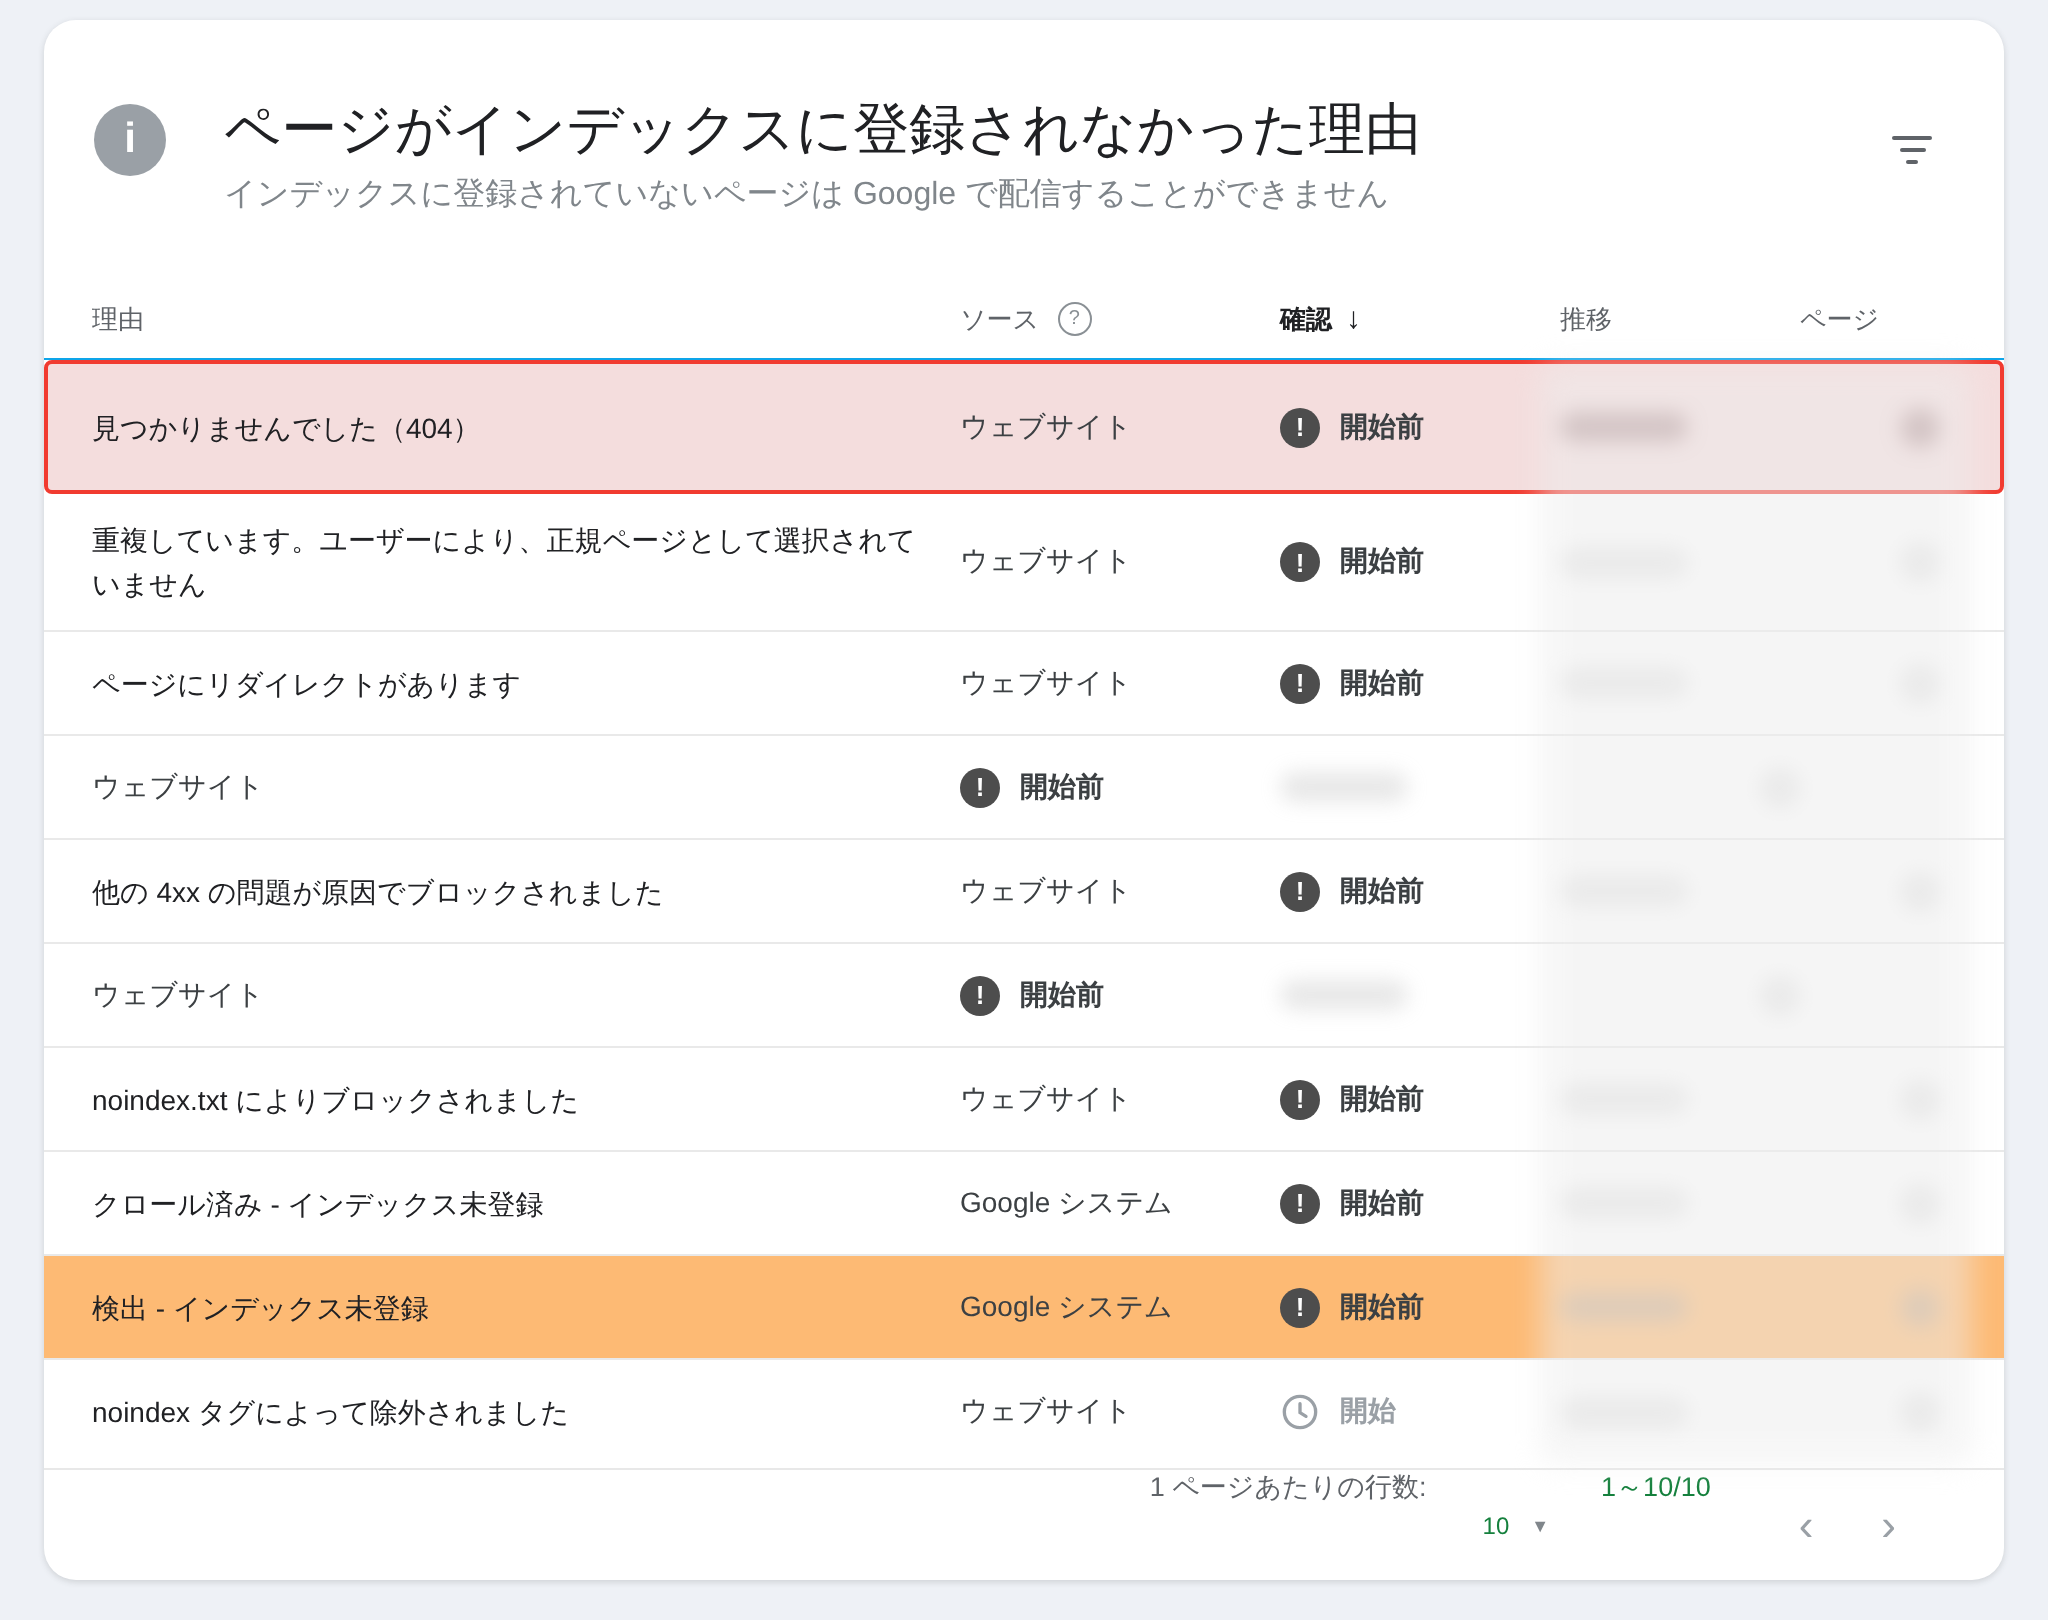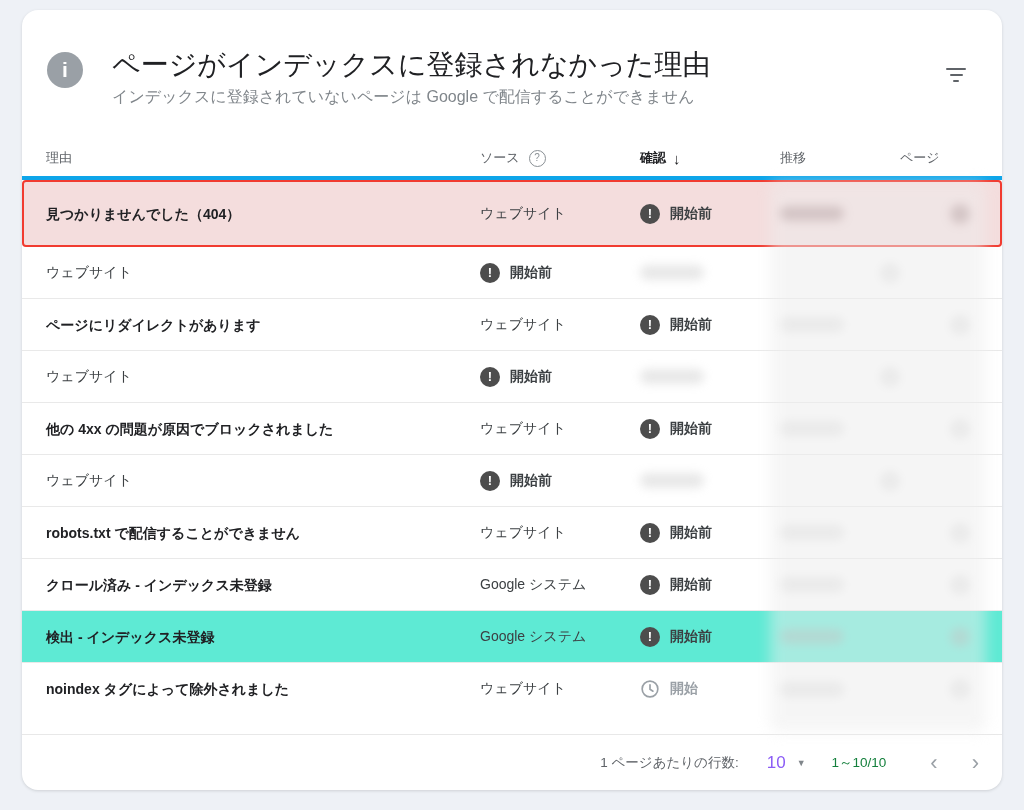--- a/index.html
+++ b/index.html
@@ -25,57 +25,57 @@
   .titles{margin-left:29px;min-width:0}
   .title{font-size:28px;color:#202124;line-height:26px}
   .subtitle{font-size:16px;color:#80868b;margin-top:9px}
   .filter-btn{margin-left:auto;margin-top:10px;padding:6px 4px;cursor:pointer;
     display:flex;flex-direction:column;align-items:center;gap:4px}
   .filter-btn i{display:block;height:2px;background:#5f6368;border-radius:1px}
   .filter-btn .b1{width:20px}.filter-btn .b2{width:13px}.filter-btn .b3{width:6px}
   
   .grid{display:grid;grid-template-columns:434px 160px 140px 120px 1fr;
         padding:0 32px 0 24px;align-items:center;box-sizing:border-box}
-  .thead{height:40px;border-bottom:4px solid #0ea5e9;color:#5f6368;font-size:13px}
+  .thead{height:40px;border-bottom:1px solid #0ea5e9;color:#5f6368;font-size:13px}
   .th{display:flex;align-items:center}
   .th.col-pages{justify-content:flex-start}
   .col-validation{color:#202124;font-weight:700}
   .help-circle{width:15px;height:15px;border:1px solid #8a9095;border-radius:50%;
     color:#8a9095;font-size:10px;line-height:1;display:inline-flex;align-items:center;
     justify-content:center;margin-left:9px;cursor:pointer}
   .sort-arrow{font-size:15px;color:#202124;margin-left:7px;font-weight:400}
   .tbody{display:block}
   .trow{min-height:52px;border-bottom:1px solid #e9e9e9;cursor:pointer}
   .trow:last-child{border-bottom:none}
-  .cell-reason{font-weight:700;font-size:14px;color:#202124;line-height:22px;padding:12px 16px 12px 0}
+  .cell-reason{font-weight:400;font-size:14px;color:#202124;line-height:22px;padding:12px 16px 12px 0}
   .cell-source{font-size:14px;color:#3c4043}
   .cell-validation{display:flex;align-items:center;gap:10px;font-size:14px;font-weight:700;color:#3c4043}
   .err-circle{width:20px;height:20px;border-radius:50%;background:#4d4d4d;flex:none;
     color:#fff;display:flex;align-items:center;justify-content:center;font-size:13px;font-weight:700}
   .clock-icon{display:flex;flex:none}
   .state-pending .validation-text{color:#9aa0a6;font-weight:700}
   .cell-trend,.cell-pages{display:flex;align-items:center;height:100%}
   .cell-pages{justify-content:flex-end}
   .smudge{display:block;filter:blur(5px);background:#bdbdbd;opacity:.35}
   .trend-smudge{width:64px;height:15px;border-radius:8px}
   .pages-smudge{width:20px;height:20px;border-radius:50%}
   .trow.highlighted{background:#f4dddd;border:2px solid #f13b30;border-radius:4px;
     min-height:67px;padding-left:22px;padding-right:30px}
   .trow.highlighted .smudge{background:#8d6a6c;opacity:.55}
-  .trow.shaded{background:#5eead4}
+  .trow.shaded{background:#fdba74}
   .trow.shaded .smudge{background:#9b9b9b;opacity:.45}
   
   .haze{position:absolute;left:748px;top:172px;width:216px;height:550px;
     background:#ededed;opacity:.5;filter:blur(7px);pointer-events:none;border-radius:8px}
   
   .tfoot{margin-top:auto;height:56px;border-top:1px solid #e8e8e8;
-    display:flex;align-items:center;justify-content:flex-end;
-    padding-right:17px;color:#5f6368;font-size:13.5px;box-sizing:border-box}
+    display:flex;justify-content:flex-end;
+    padding-right:48px;color:#5f6368;font-size:13.5px;box-sizing:border-box}
   .rpp-select{display:flex;align-items:center;margin-left:28px;cursor:pointer}
-  .rpp-value{color:#8b5cf6;font-size:17px}
+  .rpp-value{color:#15803d;font-size:12px}
   .caret{font-size:9px;color:#80868b;margin-left:11px}
   .range{margin-left:26px;color:#15803d}
   .pager-btn{background:none;border:none;color:#9aa0a6;font-size:22px;line-height:1;
     cursor:pointer;padding:2px 6px;font-family:inherit}
   .pager-prev{margin-left:38px}
   .pager-next{margin-left:22px}
 </style>
 </head>
 <body>
 
@@ -134,20 +134,23 @@
         <span class="validation-text">開始前</span>
       </div>
       <div class="cell-trend">
         <span class="smudge trend-smudge"></span>
       </div>
       <div class="cell-pages">
         <span class="smudge pages-smudge"></span>
       </div>
     </div>
       <div class="trow grid state-not-started">
+      <div class="cell-reason">
+        <span class="reason-text">重複しています。ユーザーにより、正規ページとして選択されていません</span>
+      </div>
       <div class="cell-source">
         <span class="source-text">ウェブサイト</span>
       </div>
       <div class="cell-validation">
         <span class="err-circle">
           <span>!</span>
         </span>
 
         <span class="validation-text">開始前</span>
       </div>
@@ -231,21 +234,21 @@
       </div>
       <div class="cell-trend">
         <span class="smudge trend-smudge"></span>
       </div>
       <div class="cell-pages">
         <span class="smudge pages-smudge"></span>
       </div>
     </div>
       <div class="trow grid state-not-started">
       <div class="cell-reason">
-        <span class="reason-text">robots.txt で配信することができません</span>
+        <span class="reason-text">noindex.txt によりブロックされました</span>
       </div>
       <div class="cell-source">
         <span class="source-text">ウェブサイト</span>
       </div>
       <div class="cell-validation">
         <span class="err-circle">
           <span>!</span>
         </span>
 
         <span class="validation-text">開始前</span>

